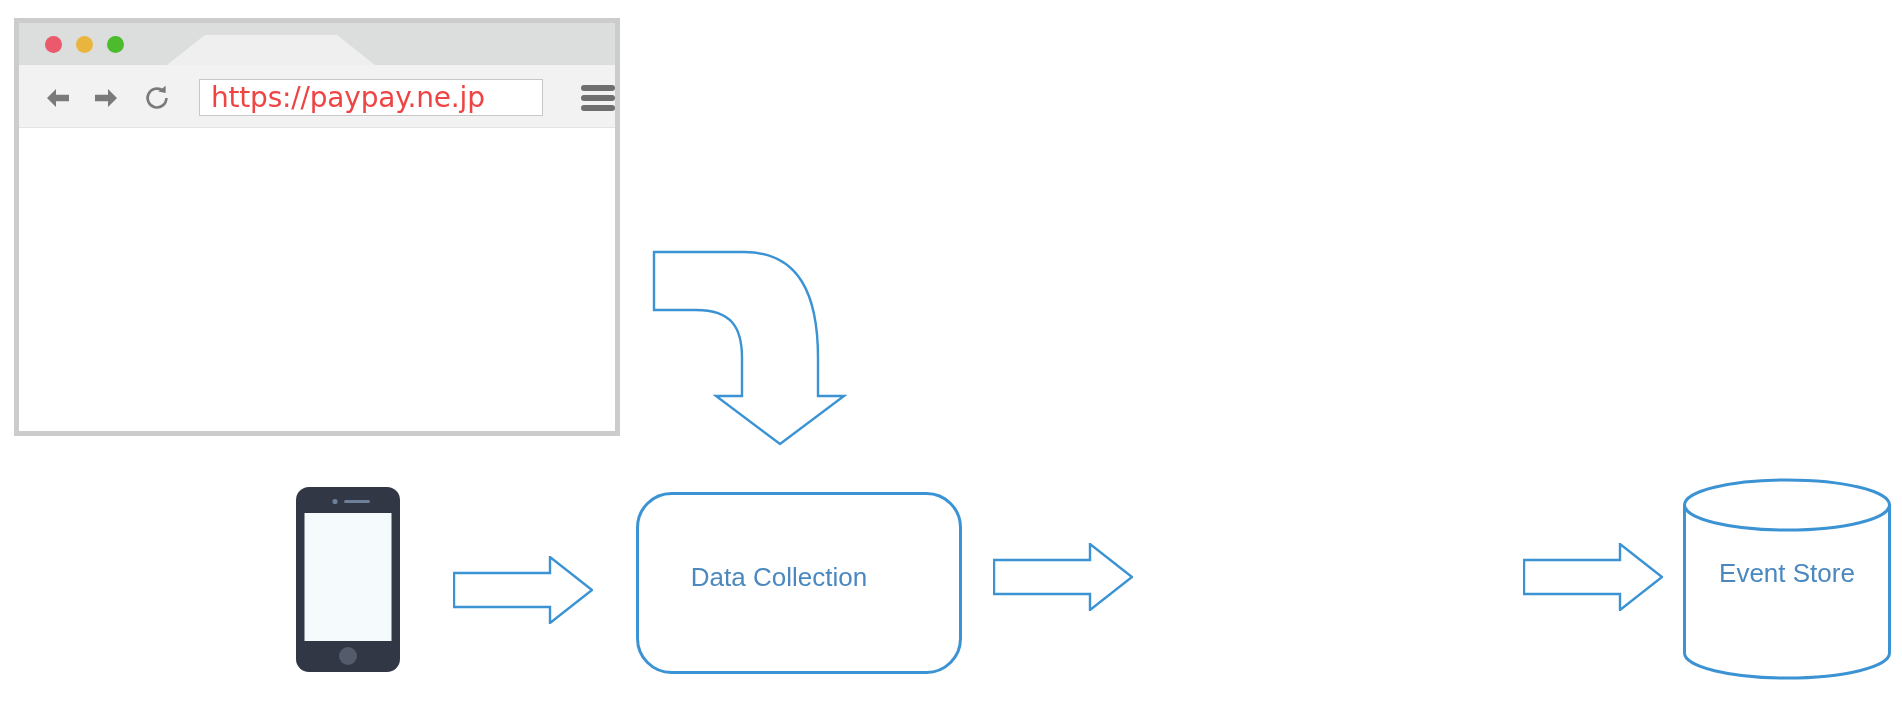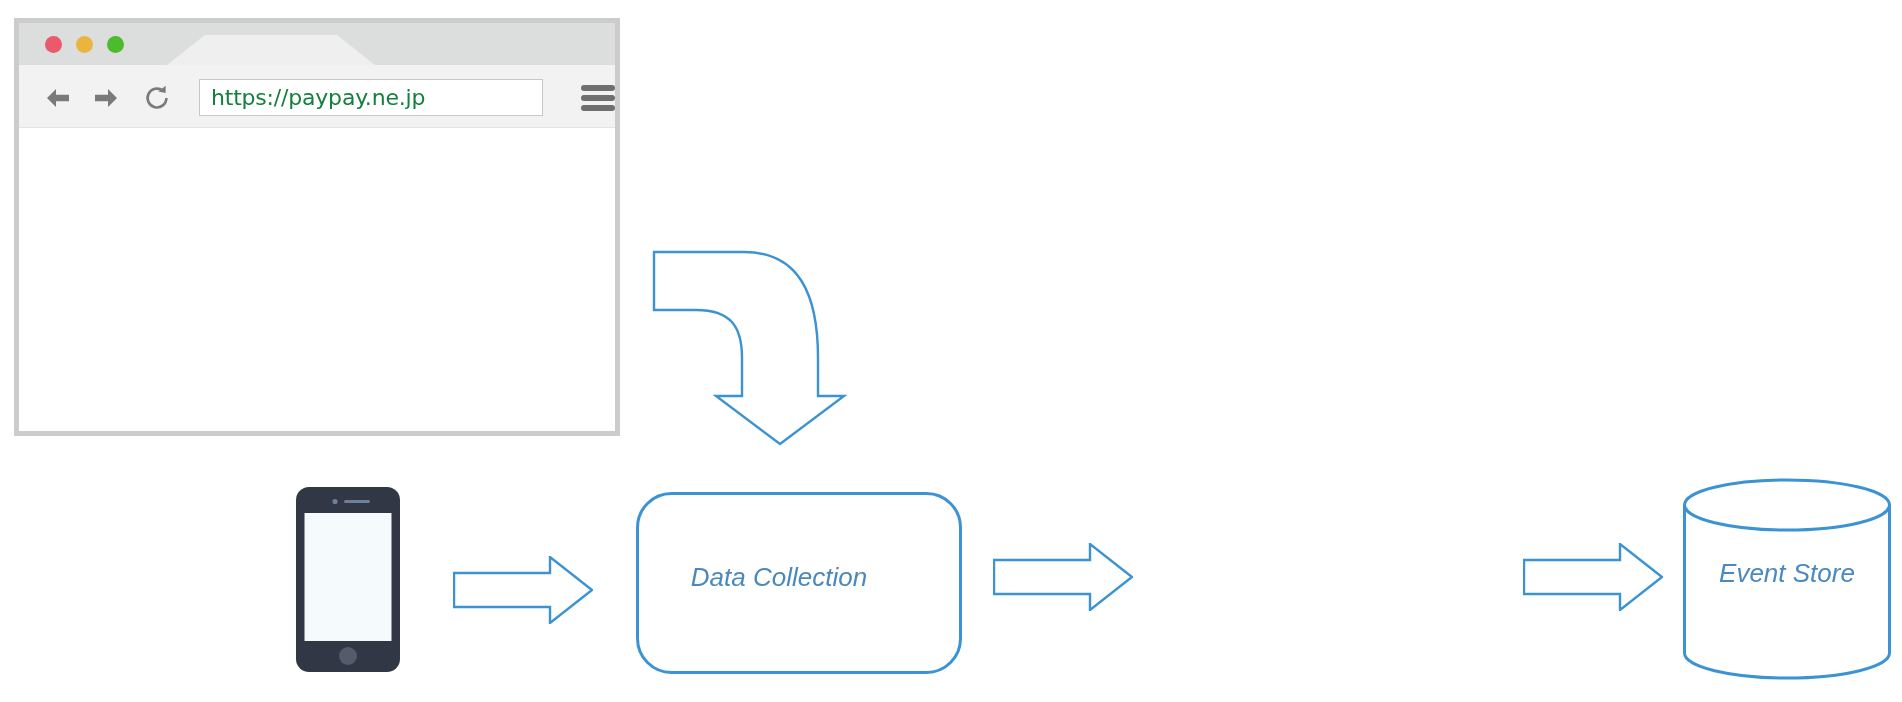--- a/index.html
+++ b/index.html
@@ -89,22 +89,22 @@
     width: 344px;
     height: 37px;
     background: #ffffff;
     border: 1px solid #c8c8c8;
     box-sizing: border-box;
     display: flex;
     align-items: center;
     padding-left: 11px;
   }
   .url-text {
-    font-size: 22px;
-    color: #15803d;
+    font-size: 28px;
+    color: #ef4444;
     font-family: "DejaVu Sans", sans-serif;
     letter-spacing: -0.2px;
     white-space: nowrap;
   }
 
   .hamburger {
     position: absolute;
     left: 562px;
     top: 20px;
     width: 34px;
@@ -158,31 +158,31 @@
 
   .curved-arrow {
     position: absolute;
     left: 652px;
     top: 248px;
     width: 196px;
     height: 198px;
   }
 
   
-  #node-data-collection { left: 636px; top: 492px; width: 286px; height: 182px; font-style: italic; }
+  #node-data-collection { left: 636px; top: 492px; width: 286px; height: 182px; }
   #node-event-bus       { left: 1166px; top: 524px; width: 332px; height: 116px; }
   #node-event-store     { left: 1682px; top: 478px; width: 210px; height: 202px; }
 
   #arrow-1 { left: 453px; top: 556px; width: 140px; height: 68px; }
   #arrow-2 { left: 993px; top: 543px; width: 140px; height: 68px; }
   #arrow-3 { left: 1523px; top: 543px; width: 140px; height: 68px; }
 
   #label-data-collection { top: 70px; }
   #label-event-bus       { top: 42px; left: 34px; width: calc(100% - 34px); }
-  #label-event-store     { top: 80px; font-style: italic; }
+  #label-event-store     { top: 80px; }
 </style>
 </head>
 <body>
 
 <div id="stage">
 
   <div class="browser-window">
 
     <div class="browser-tabbar">
       <div class="traffic-lights">

